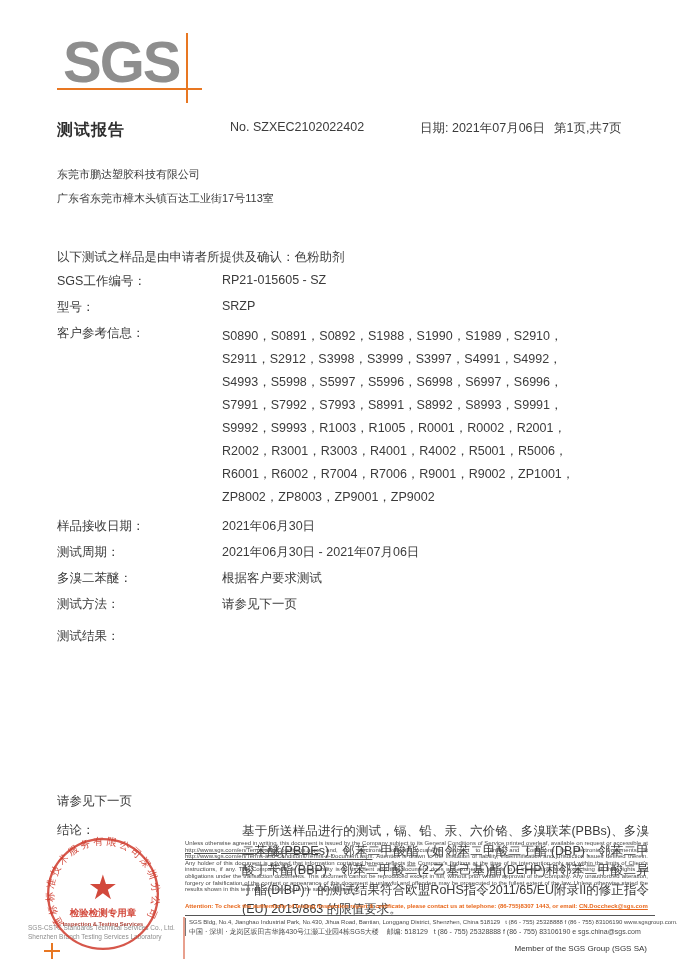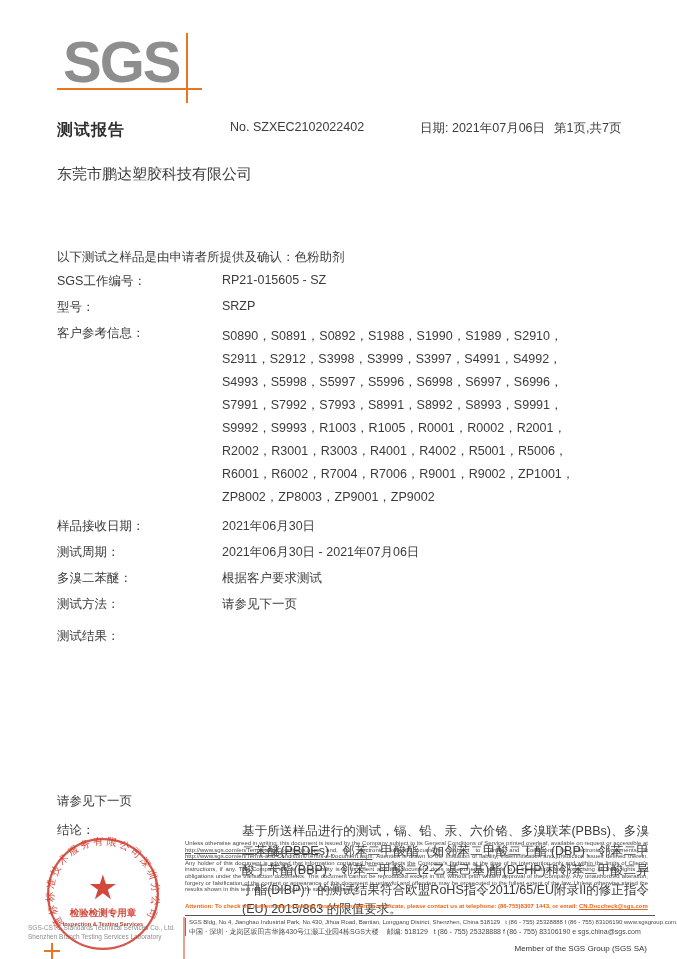--- a/index.html
+++ b/index.html
@@ -17,21 +17,21 @@
   }
   .logo-hline { position: absolute; left: 57px; top: 88px; width: 145px; height: 2px; background: #e87722; }
   .logo-vline { position: absolute; left: 186px; top: 33px; width: 2px; height: 70px; background: #e87722; }
   
   .header-row { position: absolute; left: 57px; top: 120px; width: 590px; display: flex; align-items: flex-start; }
   .report-title { font-size: 16px; font-weight: bold; color: #2f2f2f; letter-spacing: 1px; }
   .report-no { position: absolute; left: 173px; font-size: 12.5px; }
   .report-date { position: absolute; left: 363px; font-size: 12.5px; }
   .report-page { position: absolute; left: 497px; font-size: 12.5px; }
   
-  .applicant { position: absolute; left: 57px; top: 162px; font-size: 15px; line-height: 24px; }
+  .applicant { position: absolute; left: 57px; top: 162px; font-size: 11px; line-height: 24px; }
   
   .statement { position: absolute; left: 57px; top: 249px; font-size: 12.5px; }
   
   .fields { position: absolute; left: 57px; top: 273px; width: 592px; font-size: 12.5px; }
   .frow { display: flex; margin-bottom: 9px; }
   .flabel { width: 165px; flex: 0 0 165px; }
   .fvalue { flex: 1; }
   .ref-line { line-height: 23px; }
   .gap-lg { margin-top: 15px; flex-direction: column; }
   .conclusion-text { line-height: 19.5px; text-align: justify; }
@@ -68,20 +68,21 @@
 
   <div class="header-row">
     <span class="report-title">测试报告</span>
     <span class="report-no">No. SZXEC2102022402</span>
     <span class="report-date">日期: 2021年07月06日</span>
     <span class="report-page">第1页,共7页</span>
   </div>
 
   <div class="applicant">
     <div>东莞市鹏达塑胶科技有限公司</div>
+    <div>广东省东莞市樟木头镇百达工业街17号113室</div>
   </div>
 
   <div class="statement">以下测试之样品是由申请者所提供及确认：色粉助剂</div>
 
   <div class="fields">
     <div class="frow">
       <div class="flabel">SGS工作编号：</div>
       <div class="fvalue">RP21-015605 - SZ</div>
     </div>
     <div class="frow">

